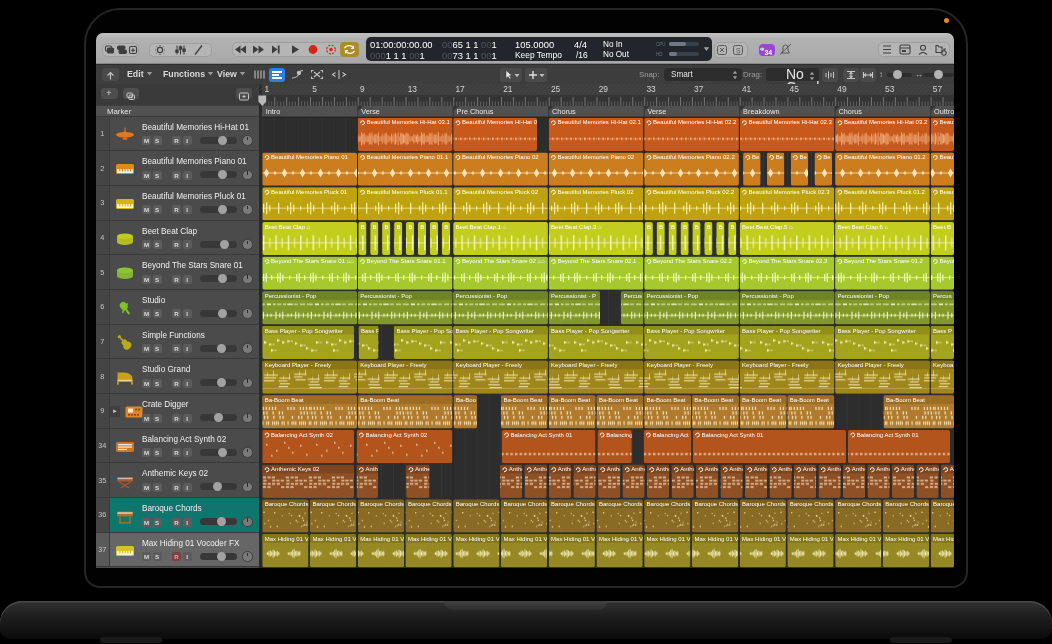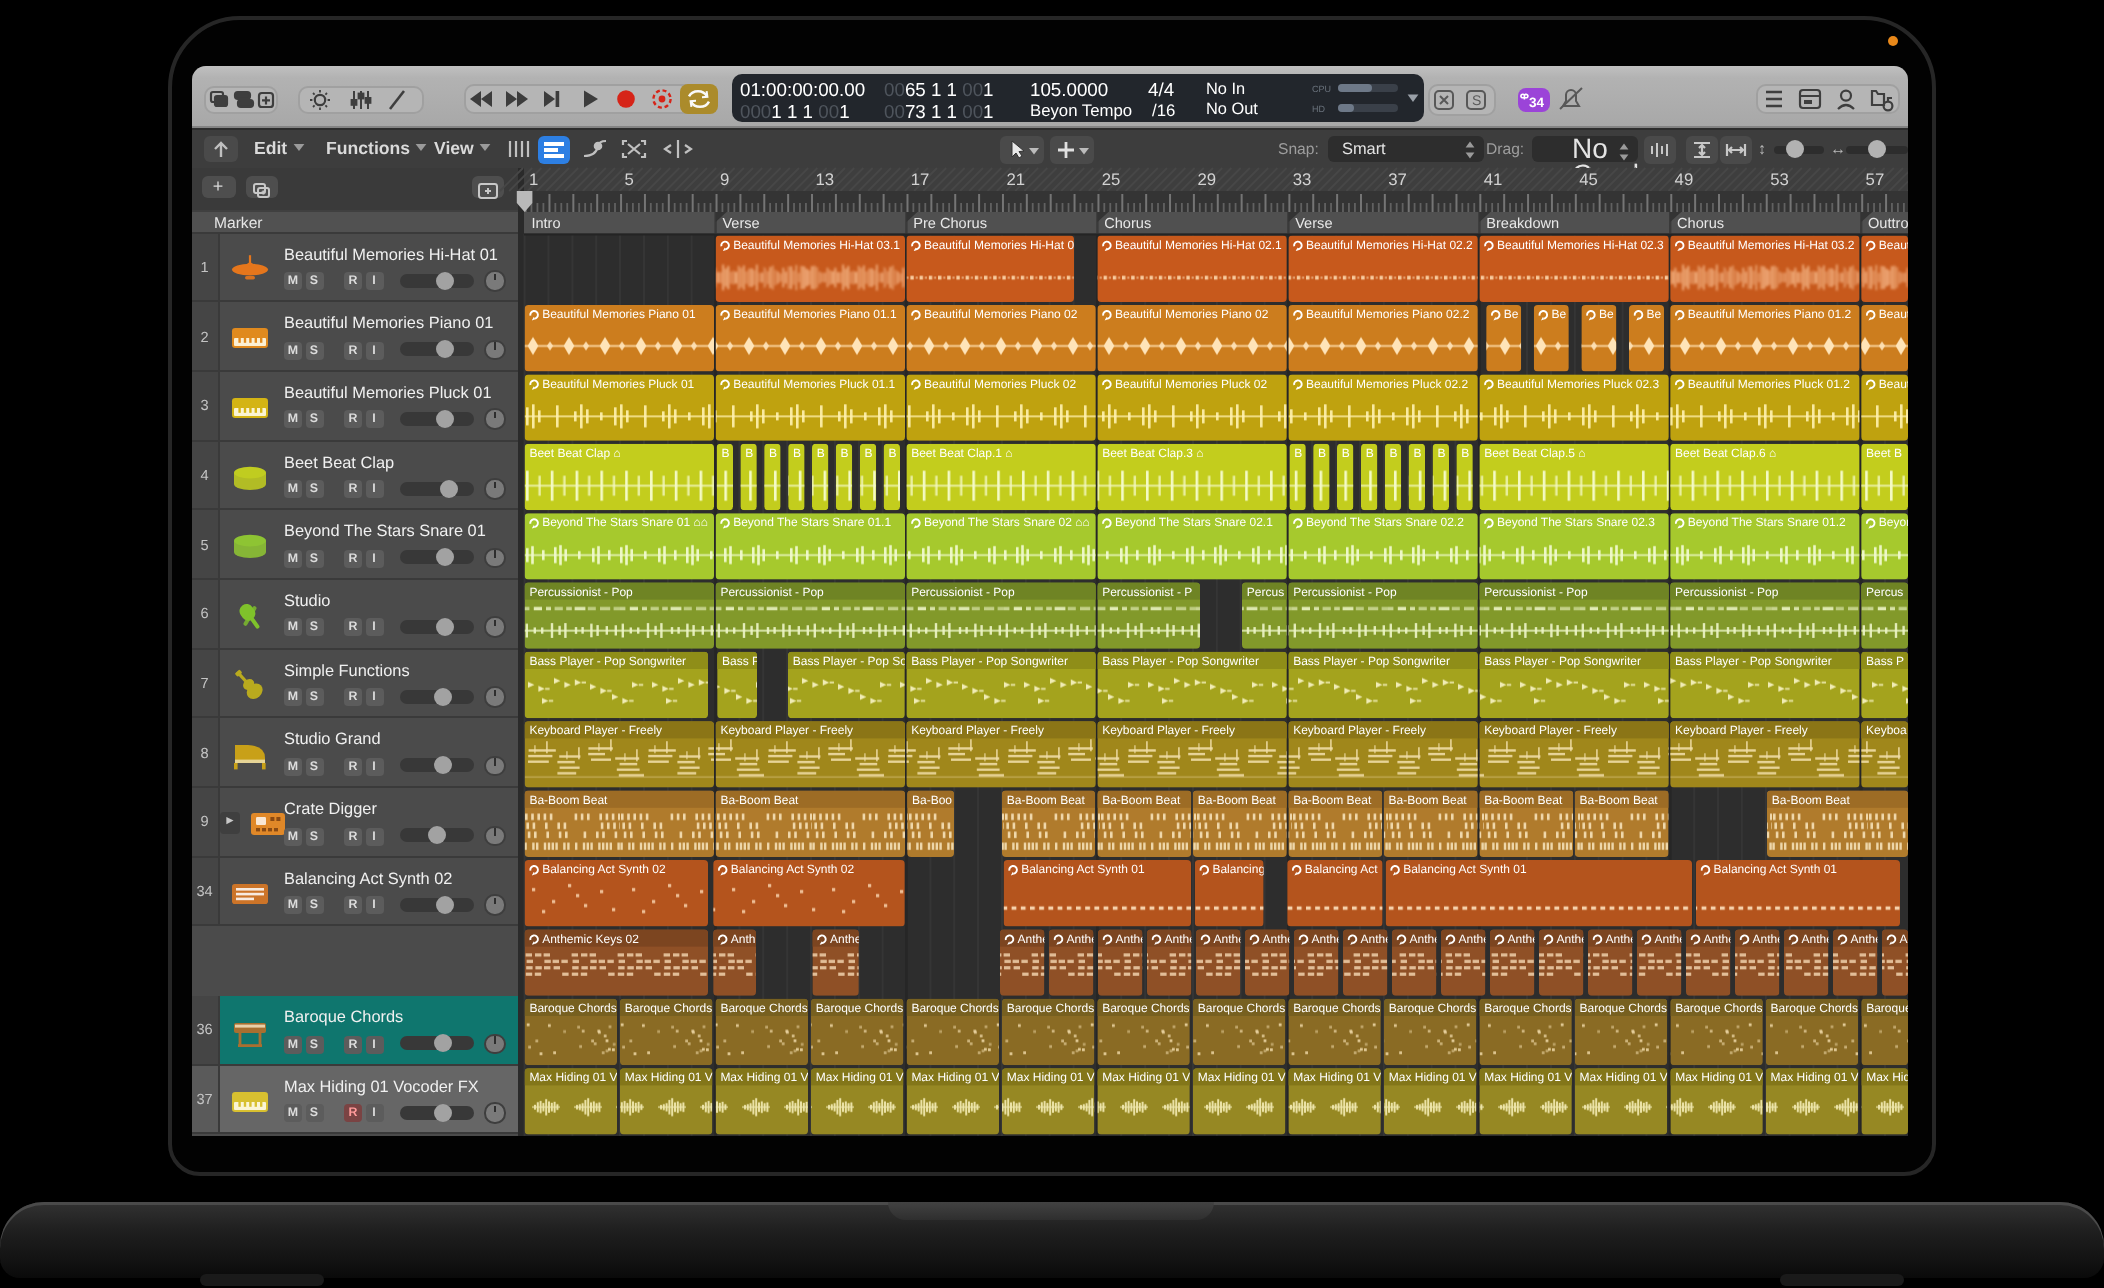--- a/index.html
+++ b/index.html
@@ -62,21 +62,21 @@
         <path d="M121.3 3.6 L121.7 6.4 L119 6.6" stroke-width="1"></path>
         <path d="M113.7 11.4 L113.3 8.6 L116 8.4" stroke-width="1"></path>
       </g>
   </svg>
   <div style="position:absolute;left:270px;top:3.5px;width:346px;height:24.5px;background:#22262c;border-radius:5px;color:#fff">
     <div style="position:absolute;left:4px;top:2.5px;font-size:9.4px">01:00:00:00.00</div>
     <div style="position:absolute;left:4px;top:13px;font-size:9.4px"><span style="color:#4e545c">000</span>1 1 1 <span style="color:#4e545c">00</span>1</div>
     <div style="position:absolute;left:76px;top:2.5px;font-size:9.4px"><span style="color:#4e545c">00</span>65 1 1 <span style="color:#4e545c">00</span>1</div>
     <div style="position:absolute;left:76px;top:13px;font-size:9.4px"><span style="color:#4e545c">00</span>73 1 1 <span style="color:#4e545c">00</span>1</div>
     <div style="position:absolute;left:149px;top:2.5px;font-size:9.4px">105.0000</div>
-    <div style="position:absolute;left:149px;top:13.5px;font-size:8.4px">Beyon Tempo</div>
+    <div style="position:absolute;left:149px;top:13.5px;font-size:8.4px">Keep Tempo</div>
     <div style="position:absolute;left:208px;top:2.5px;font-size:9.4px">4/4</div>
     <div style="position:absolute;left:210px;top:13.5px;font-size:8.4px">/16</div>
     <div style="position:absolute;left:237px;top:3px;font-size:8.2px">No In</div>
     <div style="position:absolute;left:237px;top:13.5px;font-size:8.2px">No Out</div>
     <div style="position:absolute;left:290px;top:5px;font-size:4.5px;color:#6a727c">CPU</div>
     <div style="position:absolute;left:303px;top:5.5px;width:30px;height:3.5px;background:#3a4049;border-radius:2px">
         <div style="width:55%;height:100%;background:#6e7988;border-radius:2px"></div>
       </div>
     <div style="position:absolute;left:290px;top:15px;font-size:4.5px;color:#6a727c">HD</div>
     <div style="position:absolute;left:303px;top:15.5px;width:30px;height:3.5px;background:#3a4049;border-radius:2px">
@@ -442,20 +442,44 @@
         </svg></div>
 <div style="position:absolute;left:46px;top:6px;color:#f0f0f0;font-size:8.2px;white-space:nowrap">Balancing Act Synth 02</div>
 <div style="position:absolute;left:46px;top:19.5px;display:flex;gap:1.5px">
 <div class="mb">M</div>
         <div class="mb">S</div>
         <div class="mb" style="margin-left:9px">R</div>
         <div class="mb">I</div>
 </div>
 <div style="position:absolute;left:104px;top:20px;width:37px;height:7px;background:#383838;border-radius:3.5px">
         <div style="position:absolute;left:18px;top:-1px;width:9px;height:9px;border-radius:50%;background:#a2a2a2"></div>
+      </div>
+<div style="position:absolute;left:146px;top:18.5px;width:10.5px;height:10.5px;border-radius:50%;background:#7a7a7a;border:1px solid #3e3e3e;box-sizing:border-box">
+        <div style="position:absolute;left:3.8px;top:0.5px;width:1.4px;height:3.5px;background:#2e2e2e"></div>
+      </div>
+</div>
+    <div style="position:absolute;left:0;top:430.4px;width:166px;height:34.69px;background:#4b4b4b;border-bottom:1px solid #3a3a3a;box-sizing:border-box">
+<div style="position:absolute;left:0;top:0;width:13.5px;height:100%;background:#454545;border-right:1px solid #3a3a3a;color:#c4c4c4;font-size:7.3px;display:flex;align-items:center;justify-content:center">35</div>
+<div style="position:absolute;left:17px;top:8px"><svg width="24" height="20" viewBox="0 0 24 20">
+          <rect x="4" y="6" width="16" height="4.5" rx="1" fill="#a55a30"></rect>
+          <g stroke="#a55a30" stroke-width="1.4">
+            <line x1="6" y1="10.5" x2="16" y2="17"></line>
+            <line x1="18" y1="10.5" x2="8" y2="17"></line>
+          </g>
+          <rect x="4.5" y="6.8" width="15" height="1.4" fill="#fff" opacity=".55"></rect>
+        </svg></div>
+<div style="position:absolute;left:46px;top:6px;color:#f0f0f0;font-size:8.2px;white-space:nowrap">Anthemic Keys 02</div>
+<div style="position:absolute;left:46px;top:19.5px;display:flex;gap:1.5px">
+<div class="mb">M</div>
+        <div class="mb">S</div>
+        <div class="mb" style="margin-left:9px">R</div>
+        <div class="mb">I</div>
+</div>
+<div style="position:absolute;left:104px;top:20px;width:37px;height:7px;background:#383838;border-radius:3.5px">
+        <div style="position:absolute;left:13px;top:-1px;width:9px;height:9px;border-radius:50%;background:#a2a2a2"></div>
       </div>
 <div style="position:absolute;left:146px;top:18.5px;width:10.5px;height:10.5px;border-radius:50%;background:#7a7a7a;border:1px solid #3e3e3e;box-sizing:border-box">
         <div style="position:absolute;left:3.8px;top:0.5px;width:1.4px;height:3.5px;background:#2e2e2e"></div>
       </div>
 </div>
     <div style="position:absolute;left:0;top:465.1px;width:166px;height:34.69px;background:#0f766e;border-bottom:1px solid #3a3a3a;box-sizing:border-box">
 <div style="position:absolute;left:0;top:0;width:13.5px;height:100%;background:#454545;border-right:1px solid #3a3a3a;color:#c4c4c4;font-size:7.3px;display:flex;align-items:center;justify-content:center">36</div>
 <div style="position:absolute;left:17px;top:8px"><svg width="24" height="20" viewBox="0 0 24 20">
           <rect x="4" y="5.5" width="16" height="5" rx="1" fill="#a86f30"></rect>
           <rect x="4.5" y="6.3" width="15" height="1.5" fill="#f8e8c8" opacity=".8"></rect>

